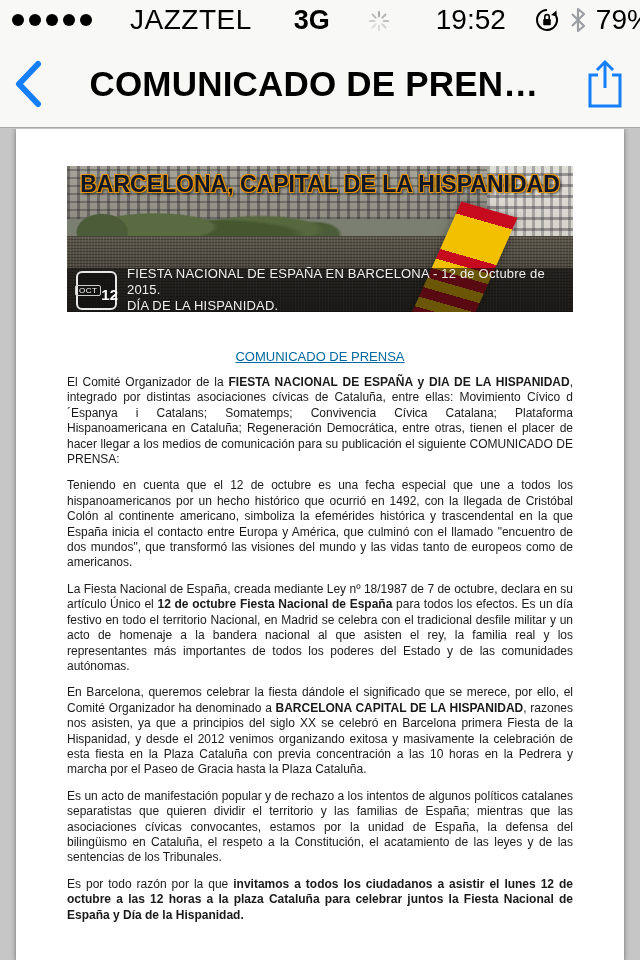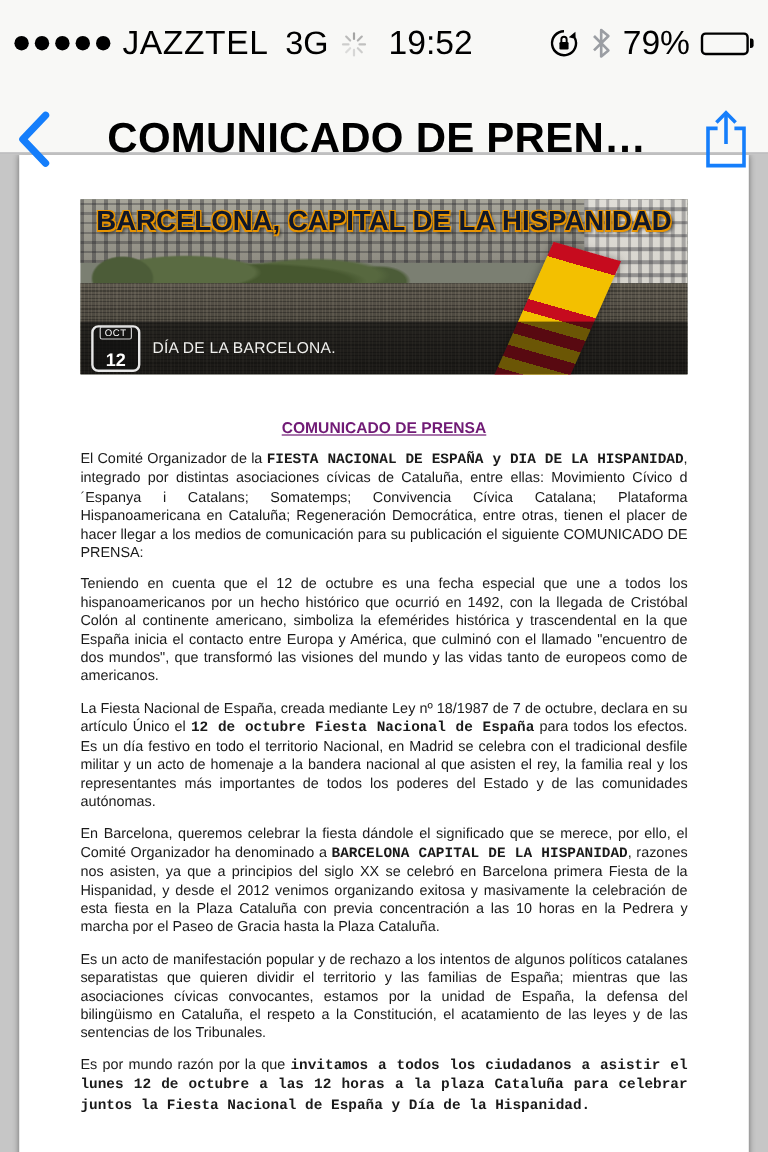--- a/index.html
+++ b/index.html
@@ -11,26 +11,26 @@
     -webkit-font-smoothing:antialiased;
   }
   
   .chrome{
     position:absolute;top:0;left:0;width:640px;height:128px;
     background:#f8f8f6;border-bottom:1px solid #a7a7aa;z-index:20;
     box-sizing:border-box;
   }
   .status-bar{
     height:40px;display:flex;align-items:center;
-    padding:16px 12px;color:#000;font-size:27px;
+    padding:0 12px;color:#000;font-size:27px;gap:28px;
   }
   .sig-dots{display:flex;gap:5px;align-items:center;margin-right:10px;}
   .sig-dots i{width:12px;height:12px;border-radius:50%;background:#000;display:block;}
   .carrier{font-size:28px;letter-spacing:.5px;}
-  .net{font-size:27px;margin-left:14px;}
+  .net{font-size:27px;margin-left:14px;font-weight:bold;}
   .spinner{margin-left:10px;margin-top:2px;}
   .time{font-weight:normal;font-size:28px;margin-left:18px;}
   .sb-right{margin-left:auto;display:flex;align-items:center;gap:9px;}
   .batt-pct{font-size:28px;}
   .battery{display:flex;align-items:center;}
   .batt-body{width:40px;height:19px;border:2px solid #000;border-radius:4px;padding:1px;box-sizing:border-box;}
   .batt-fill{height:100%;background:#000;border-radius:1px;}
   .batt-nub{width:3px;height:8px;background:#000;border-radius:0 2px 2px 0;margin-left:1px;}
   .nav-bar{
     height:87px;display:flex;align-items:center;padding:0 14px;box-sizing:border-box;gap:32px;
@@ -113,36 +113,36 @@
     white-space:nowrap;
   }
   .bnr-caption{
     position:absolute;left:0;right:0;bottom:0;height:44px;
     background:rgba(8,8,8,.58);
     display:flex;align-items:center;gap:10px;padding:0 9px;box-sizing:border-box;
   }
   .bnr-cal{
     width:37px;height:35px;flex:0 0 auto;
     border:2px solid #e8e8e8;border-radius:6px;background:rgba(15,15,15,.65);
-    display:flex;flex-direction:column;align-items:center;justify-content:center;
+    display:flex;flex-direction:row;align-items:center;justify-content:center;
   }
   .cal-month{font-size:8px;color:#fff;border:1px solid #cccccc;border-radius:2px;padding:0 3px;line-height:9px;letter-spacing:.5px;}
   .cal-day{font-size:15px;font-weight:bold;color:#fff;line-height:16px;margin-top:10px;}
   .bnr-caption-text{color:#f0f0ee;font-size:13px;line-height:16px;letter-spacing:.2px;}
   
   .doc-heading{
     text-align:center;margin:37px 0 0 0;
-    font-size:13px;font-weight:bold;text-decoration:underline;color:#701a75;
+    font-size:13px;font-weight:normal;text-decoration:underline;color:#0369a1;
   }
   .dateline{margin-top:29px;font-size:12px;color:#1a1a1a;}
   .doc p{
     margin:11px 0 0 0;font-size:12px;line-height:15.4px;color:#1a1a1a;
     text-align:justify;
   }
-  .doc p b{font-weight:bold;font-family:Liberation Mono, monospace;}
+  .doc p b{font-weight:bold;}
   .icon-svg{display:block;}
 </style>
 </head>
 <body>
 
 <div class="chrome">
   <div class="status-bar">
     <span class="sig-dots">
       <i></i>
         <i></i>
@@ -215,33 +215,34 @@
       <div class="bnr-plaza"></div>
       <div class="bnr-crowd"></div>
       <div class="bnr-flag"></div>
       <div class="bnr-headline">BARCELONA, CAPITAL DE LA HISPANIDAD</div>
       <div class="bnr-caption">
         <span class="bnr-cal">
           <span class="cal-month">OCT</span>
           <span class="cal-day">12</span>
         </span>
         <span class="bnr-caption-text">
-          <div>DÍA DE LA BARCELONA.</div>
+          <div>FIESTA NACIONAL DE ESPAÑA EN BARCELONA - 12 de Octubre de 2015.</div>
+          <div>DÍA DE LA HISPANIDAD.</div>
         </span>
       </div>
     </div>
 
     <div class="doc-heading">COMUNICADO DE PRENSA</div>
 
     <p><span>El Comité Organizador de la </span><b>FIESTA NACIONAL DE ESPAÑA y DIA DE LA HISPANIDAD</b><span>, integrado por distintas asociaciones cívicas de Cataluña, entre ellas: Movimiento Cívico d´Espanya i Catalans; Somatemps; Convivencia Cívica Catalana; Plataforma Hispanoamericana en Cataluña; Regeneración Democrática, entre otras, tienen el placer de hacer llegar a los medios de comunicación para su publicación el siguiente COMUNICADO DE PRENSA:</span></p>
 
     <p><span>Teniendo en cuenta que el 12 de octubre es una fecha especial que une a todos los hispanoamericanos por un hecho histórico que ocurrió en 1492, con la llegada de Cristóbal Colón al continente americano, simboliza la efemérides histórica y trascendental en la que España inicia el contacto entre Europa y América, que culminó con el llamado "encuentro de dos mundos", que transformó las visiones del mundo y las vidas tanto de europeos como de americanos.</span></p>
 
     <p><span>La Fiesta Nacional de España, creada mediante Ley nº 18/1987 de 7 de octubre, declara en su artículo Único el </span><b>12 de octubre Fiesta Nacional de España</b><span> para todos los efectos. Es un día festivo en todo el territorio Nacional, en Madrid se celebra con el tradicional desfile militar y un acto de homenaje a la bandera nacional al que asisten el rey, la familia real y los representantes más importantes de todos los poderes del Estado y de las comunidades autónomas.</span></p>
 
     <p><span>En Barcelona, queremos celebrar la fiesta dándole el significado que se merece, por ello, el Comité Organizador ha denominado a </span><b>BARCELONA CAPITAL DE LA HISPANIDAD</b><span>, razones nos asisten, ya que a principios del siglo XX se celebró en Barcelona primera Fiesta de la Hispanidad, y desde el 2012 venimos organizando exitosa y masivamente la celebración de esta fiesta en la Plaza Cataluña con previa concentración a las 10 horas en la Pedrera y marcha por el Paseo de Gracia hasta la Plaza Cataluña.</span></p>
 
     <p><span>Es un acto de manifestación popular y de rechazo a los intentos de algunos políticos catalanes separatistas que quieren dividir el territorio y las familias de España; mientras que las asociaciones cívicas convocantes, estamos por la unidad de España, la defensa del bilingüismo en Cataluña, el respeto a la Constitución, el acatamiento de las leyes y de las sentencias de los Tribunales.</span></p>
 
-    <p><span>Es por mundo razón por la que </span><b>invitamos a todos los ciudadanos a asistir el lunes 12 de octubre a las 12 horas a la plaza Cataluña para celebrar juntos la Fiesta Nacional de España y Día de la Hispanidad.</b></p>
+    <p><span>Es por todo razón por la que </span><b>invitamos a todos los ciudadanos a asistir el lunes 12 de octubre a las 12 horas a la plaza Cataluña para celebrar juntos la Fiesta Nacional de España y Día de la Hispanidad.</b></p>
 
   </div>
 </div>
 
 </body></html>

